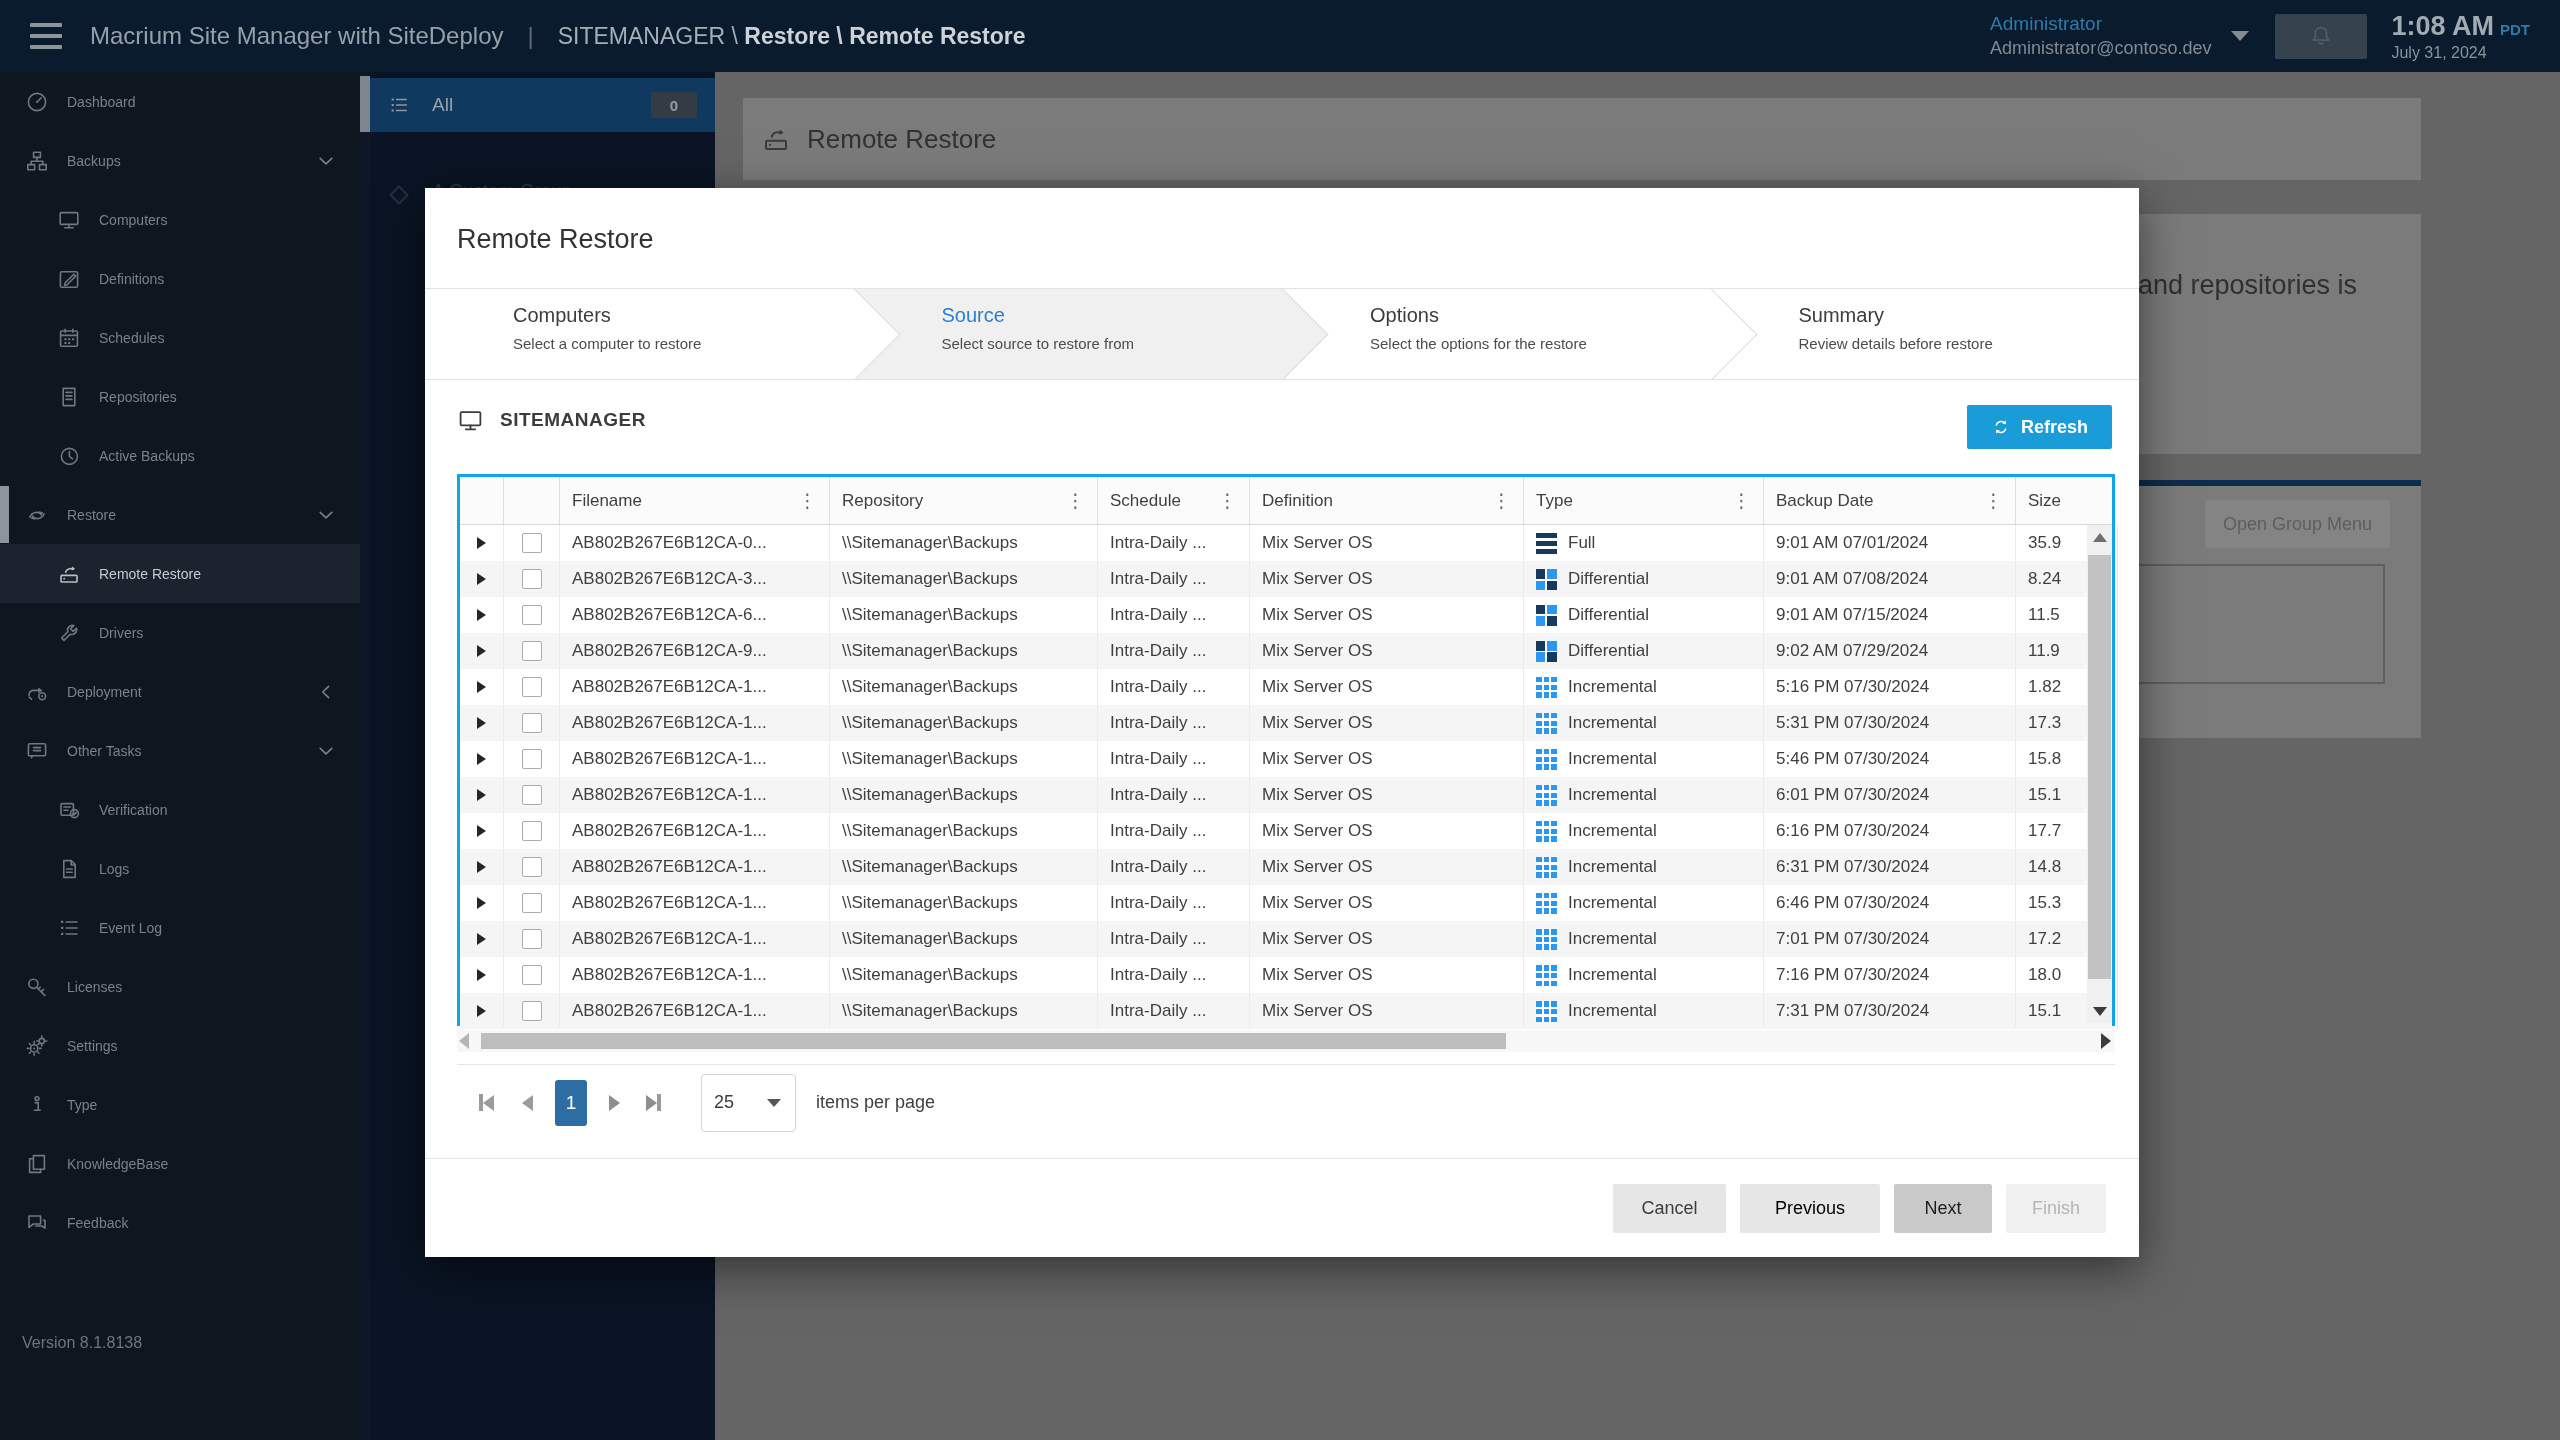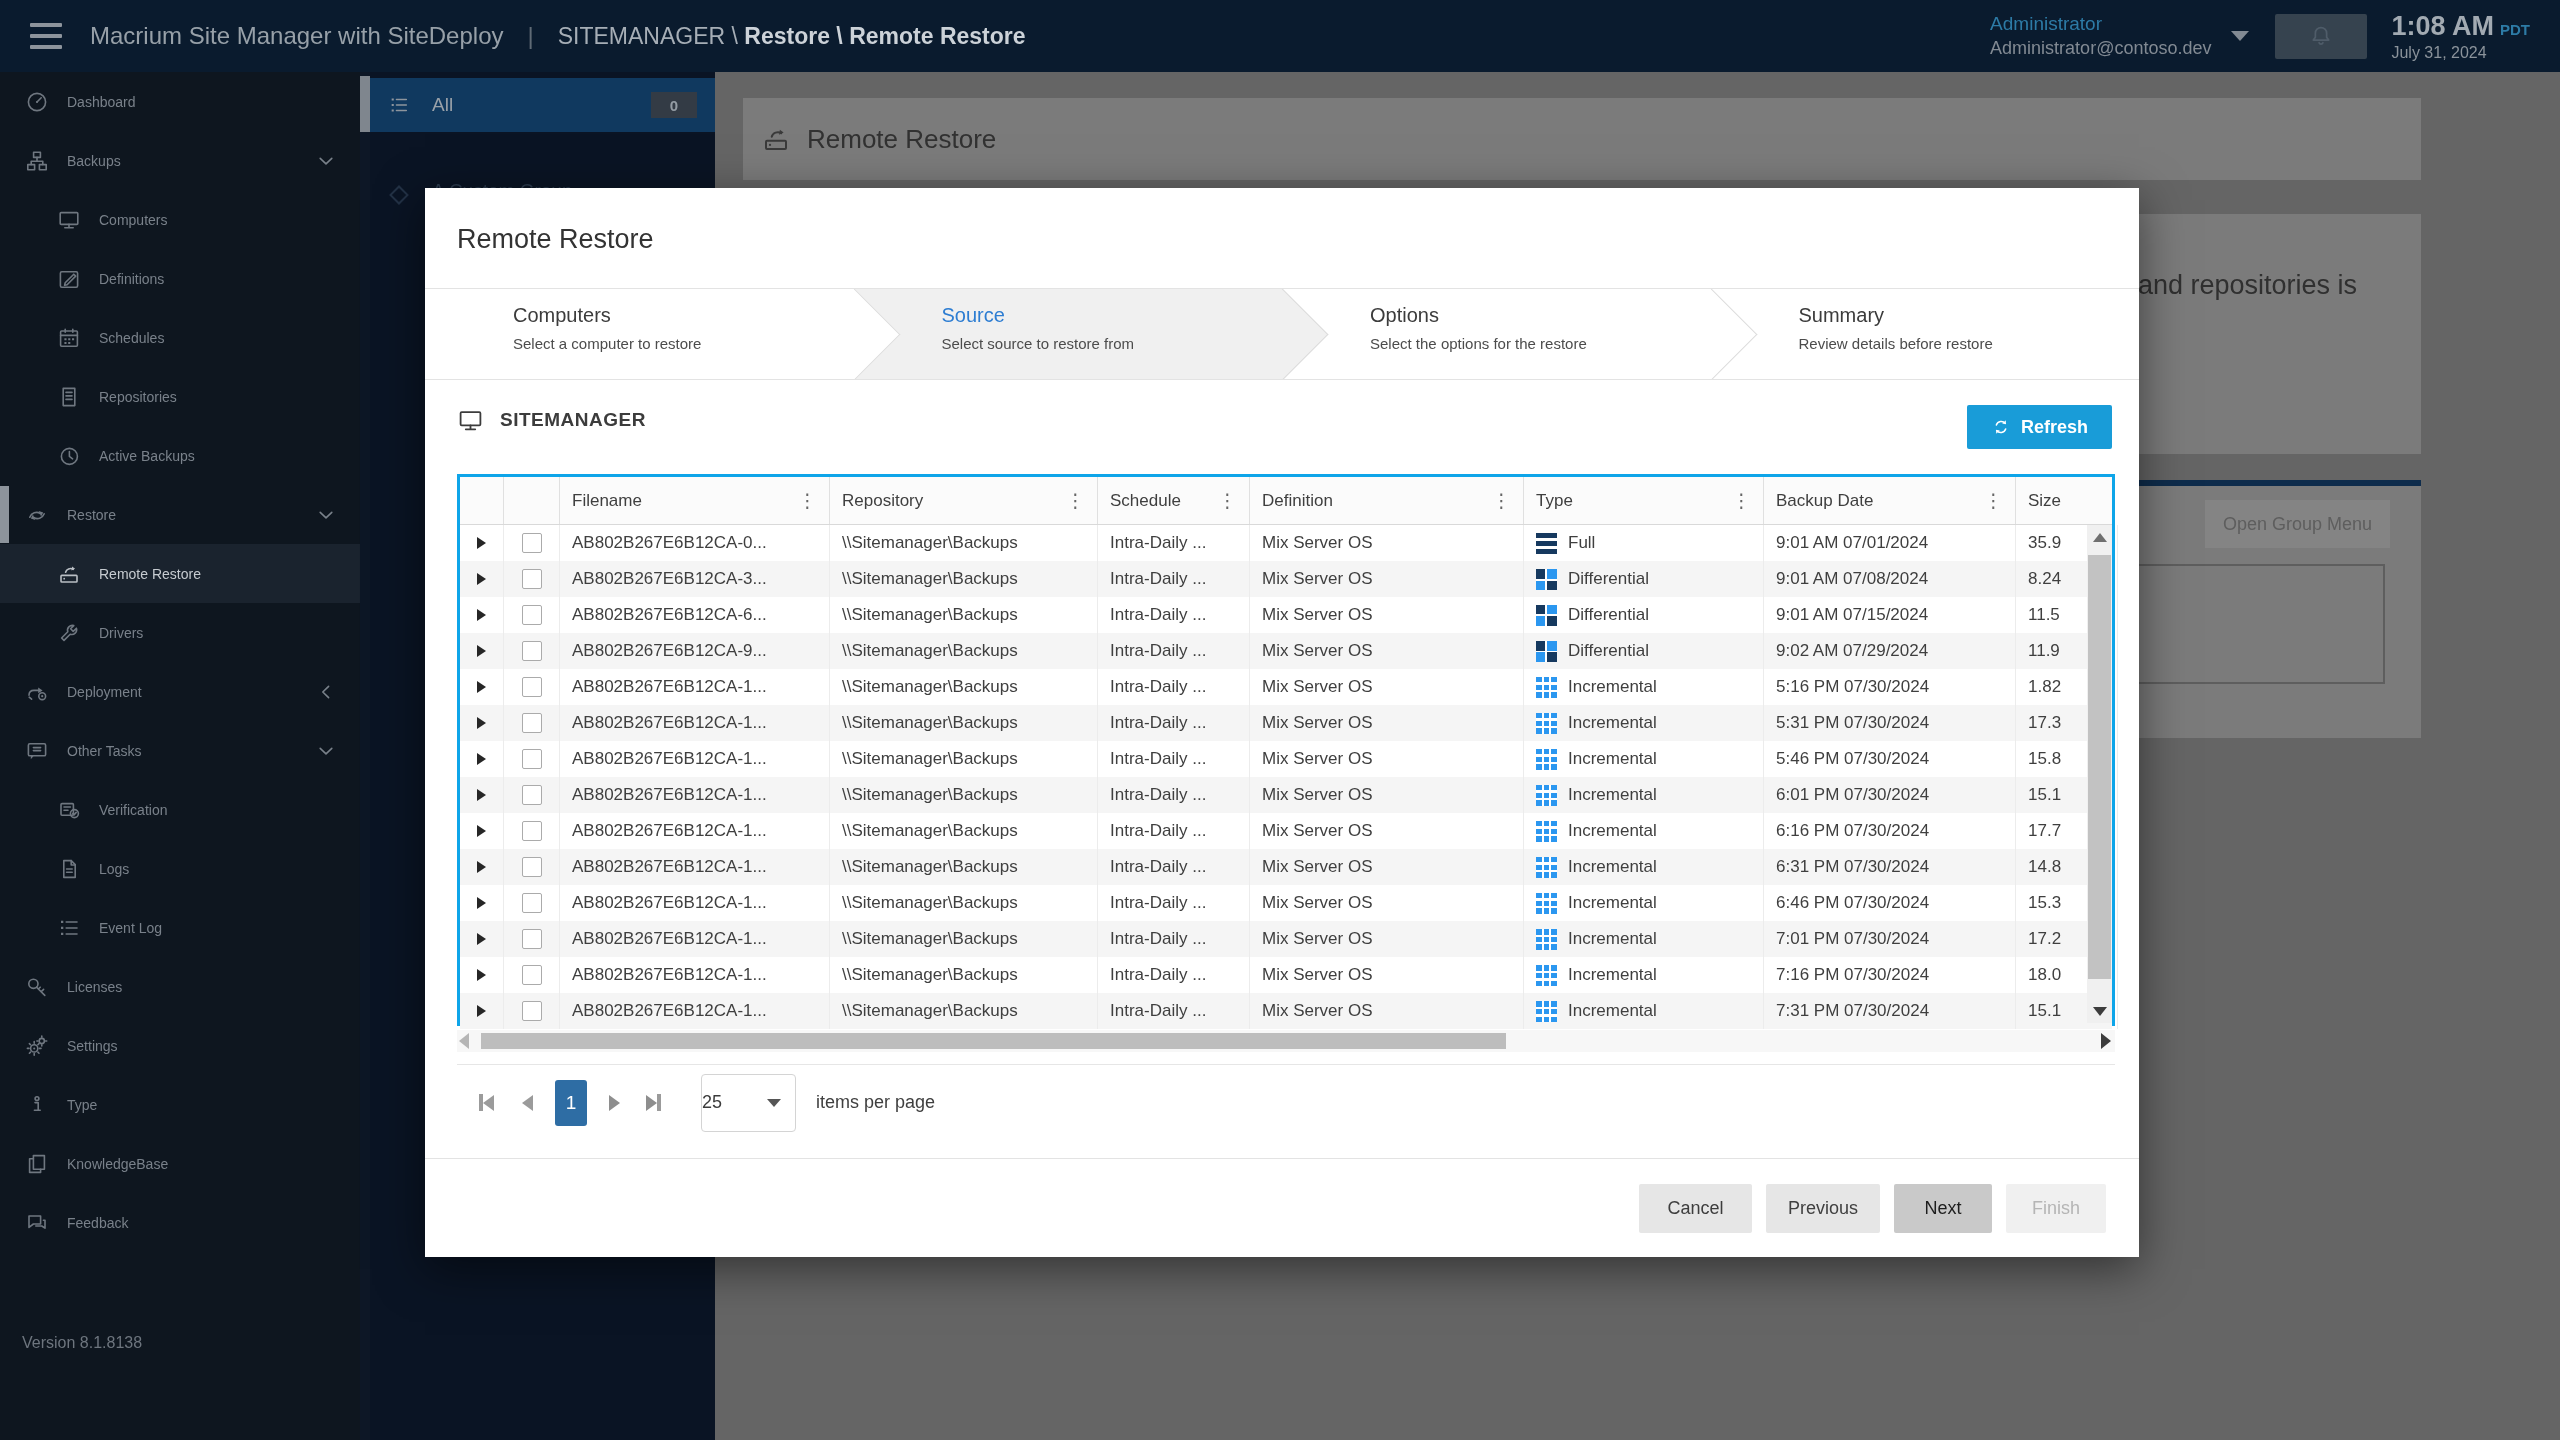--- a/index.html
+++ b/index.html
@@ -129,29 +129,29 @@
   .pager{position:absolute;left:32px;top:876px;width:1658px;height:76px;border-top:1px solid #e6e6e6;display:flex;align-items:center}
   .pg-btn{display:flex;align-items:center;cursor:pointer}
   .t-l{width:0;height:0;border-right:11px solid #9b9b9b;border-top:8px solid transparent;border-bottom:8px solid transparent}
   .t-r{width:0;height:0;border-left:11px solid #8e8e8e;border-top:8px solid transparent;border-bottom:8px solid transparent}
   .bar{width:4px;height:17px;background:#9b9b9b}
   .pg-first{margin-left:22px}
   .pg-prev{margin-left:28px}
   .pg-page{margin-left:22px;width:32px;height:46px;background:#2e6da4;color:#fff;font-size:19px;border-radius:3px;display:flex;align-items:center;justify-content:center;cursor:pointer}
   .pg-next{margin-left:22px}
   .pg-last{margin-left:26px}
-  .pg-size{margin-left:40px;width:95px;height:58px;border:1px solid #d4d4d4;border-radius:4px;background:#fff;display:flex;align-items:center;padding:0 14px 0 0;justify-content:space-between;font-size:18px;color:#3c3c3c;cursor:pointer}
+  .pg-size{margin-left:40px;width:95px;height:58px;border:1px solid #d4d4d4;border-radius:4px;background:#fff;display:flex;align-items:center;padding:0 14px 0 12px;justify-content:space-between;font-size:18px;color:#3c3c3c;cursor:pointer}
   .pg-size i{width:0;height:0;border-top:8px solid #555;border-left:7px solid transparent;border-right:7px solid transparent}
   .pg-label{margin-left:20px;font-size:18px;color:#3f3f3f}
 
   
   .dlg-footer{position:absolute;left:0;right:0;bottom:0;height:99px;border-top:1px solid #e3e3e3;display:flex;align-items:center;justify-content:flex-end;padding-right:33px;gap:14px}
   .btn{height:49px;display:flex;align-items:center;justify-content:center;font-size:18px;border-radius:2px;cursor:pointer}
   .btn-cancel{width:113px;background:#e6e6e6;color:#3d3d3d}
-  .btn-previous{width:114px;background:#e6e6e6;color:#404040}
+  .btn-previous{width:140px;background:#e6e6e6;color:#000000}
   .btn-next{width:98px;background:#c9c9c9;color:#1e1e1e}
   .btn-finish{width:100px;background:#f0f0f0;color:#b5b5b5;cursor:default}
 </style>
 </head>
 <body>
 
 <div class="screen">
 
   <div class="topbar">
     <div class="hamburger">

